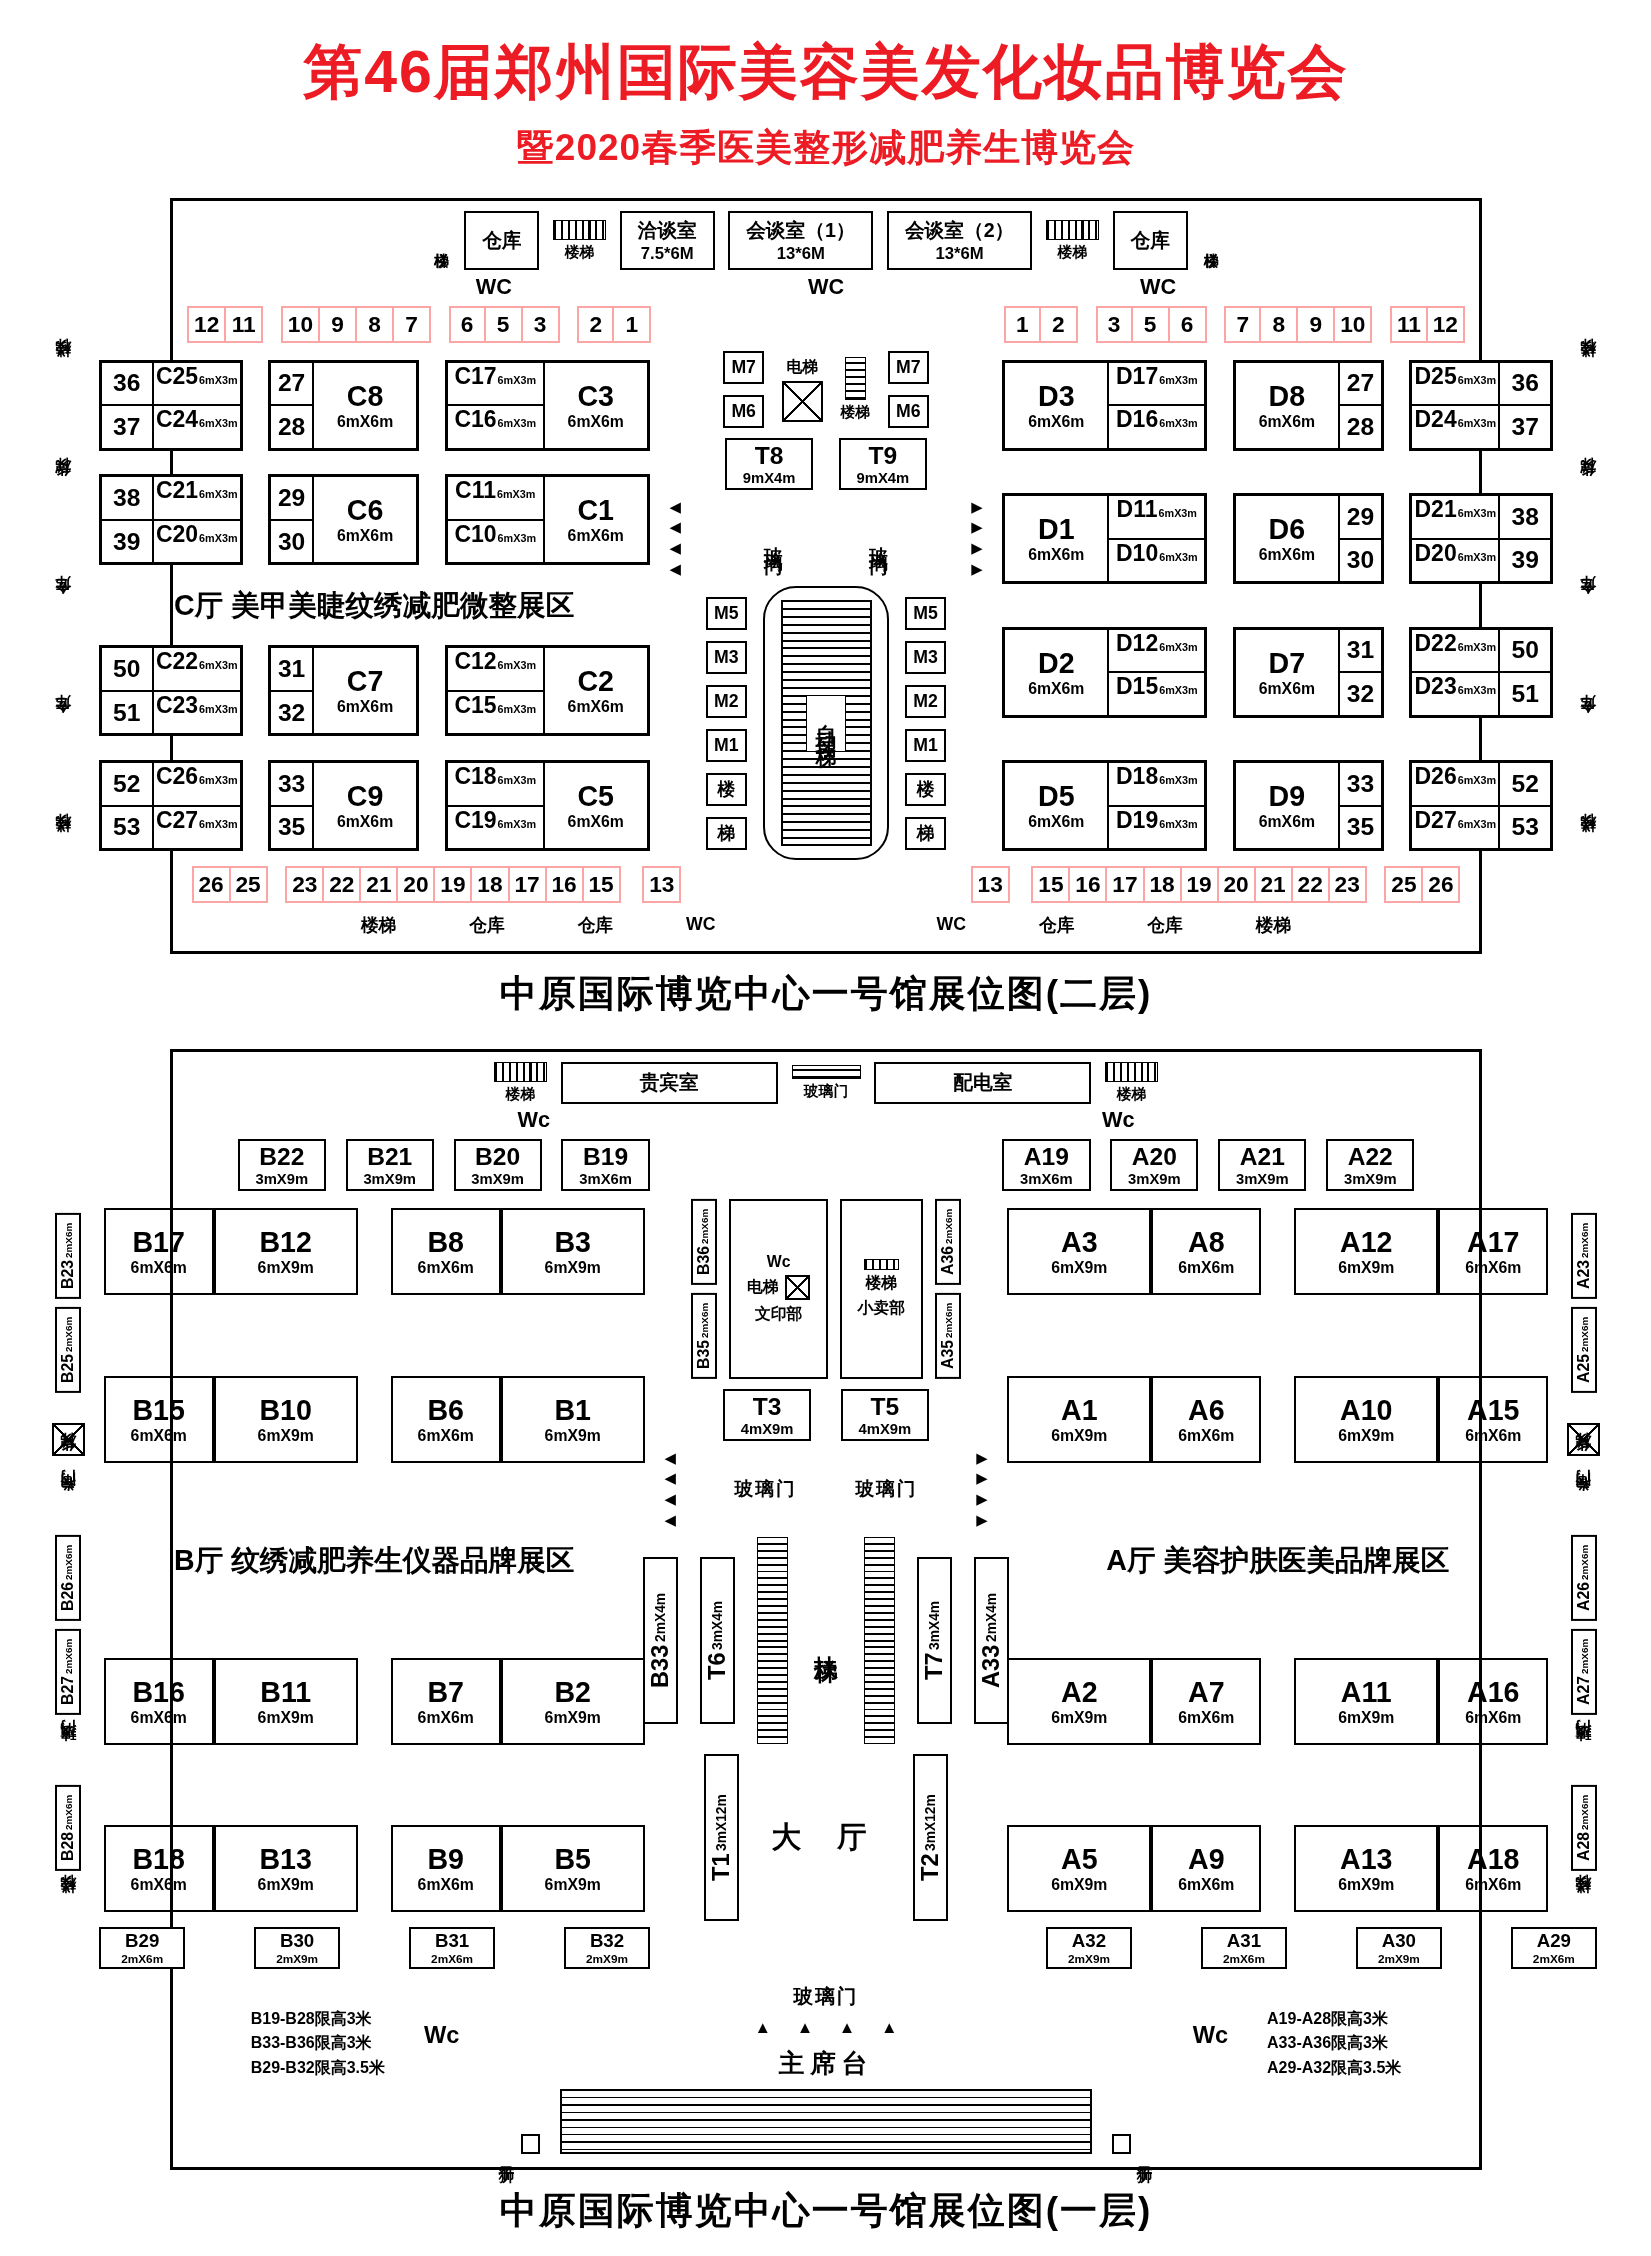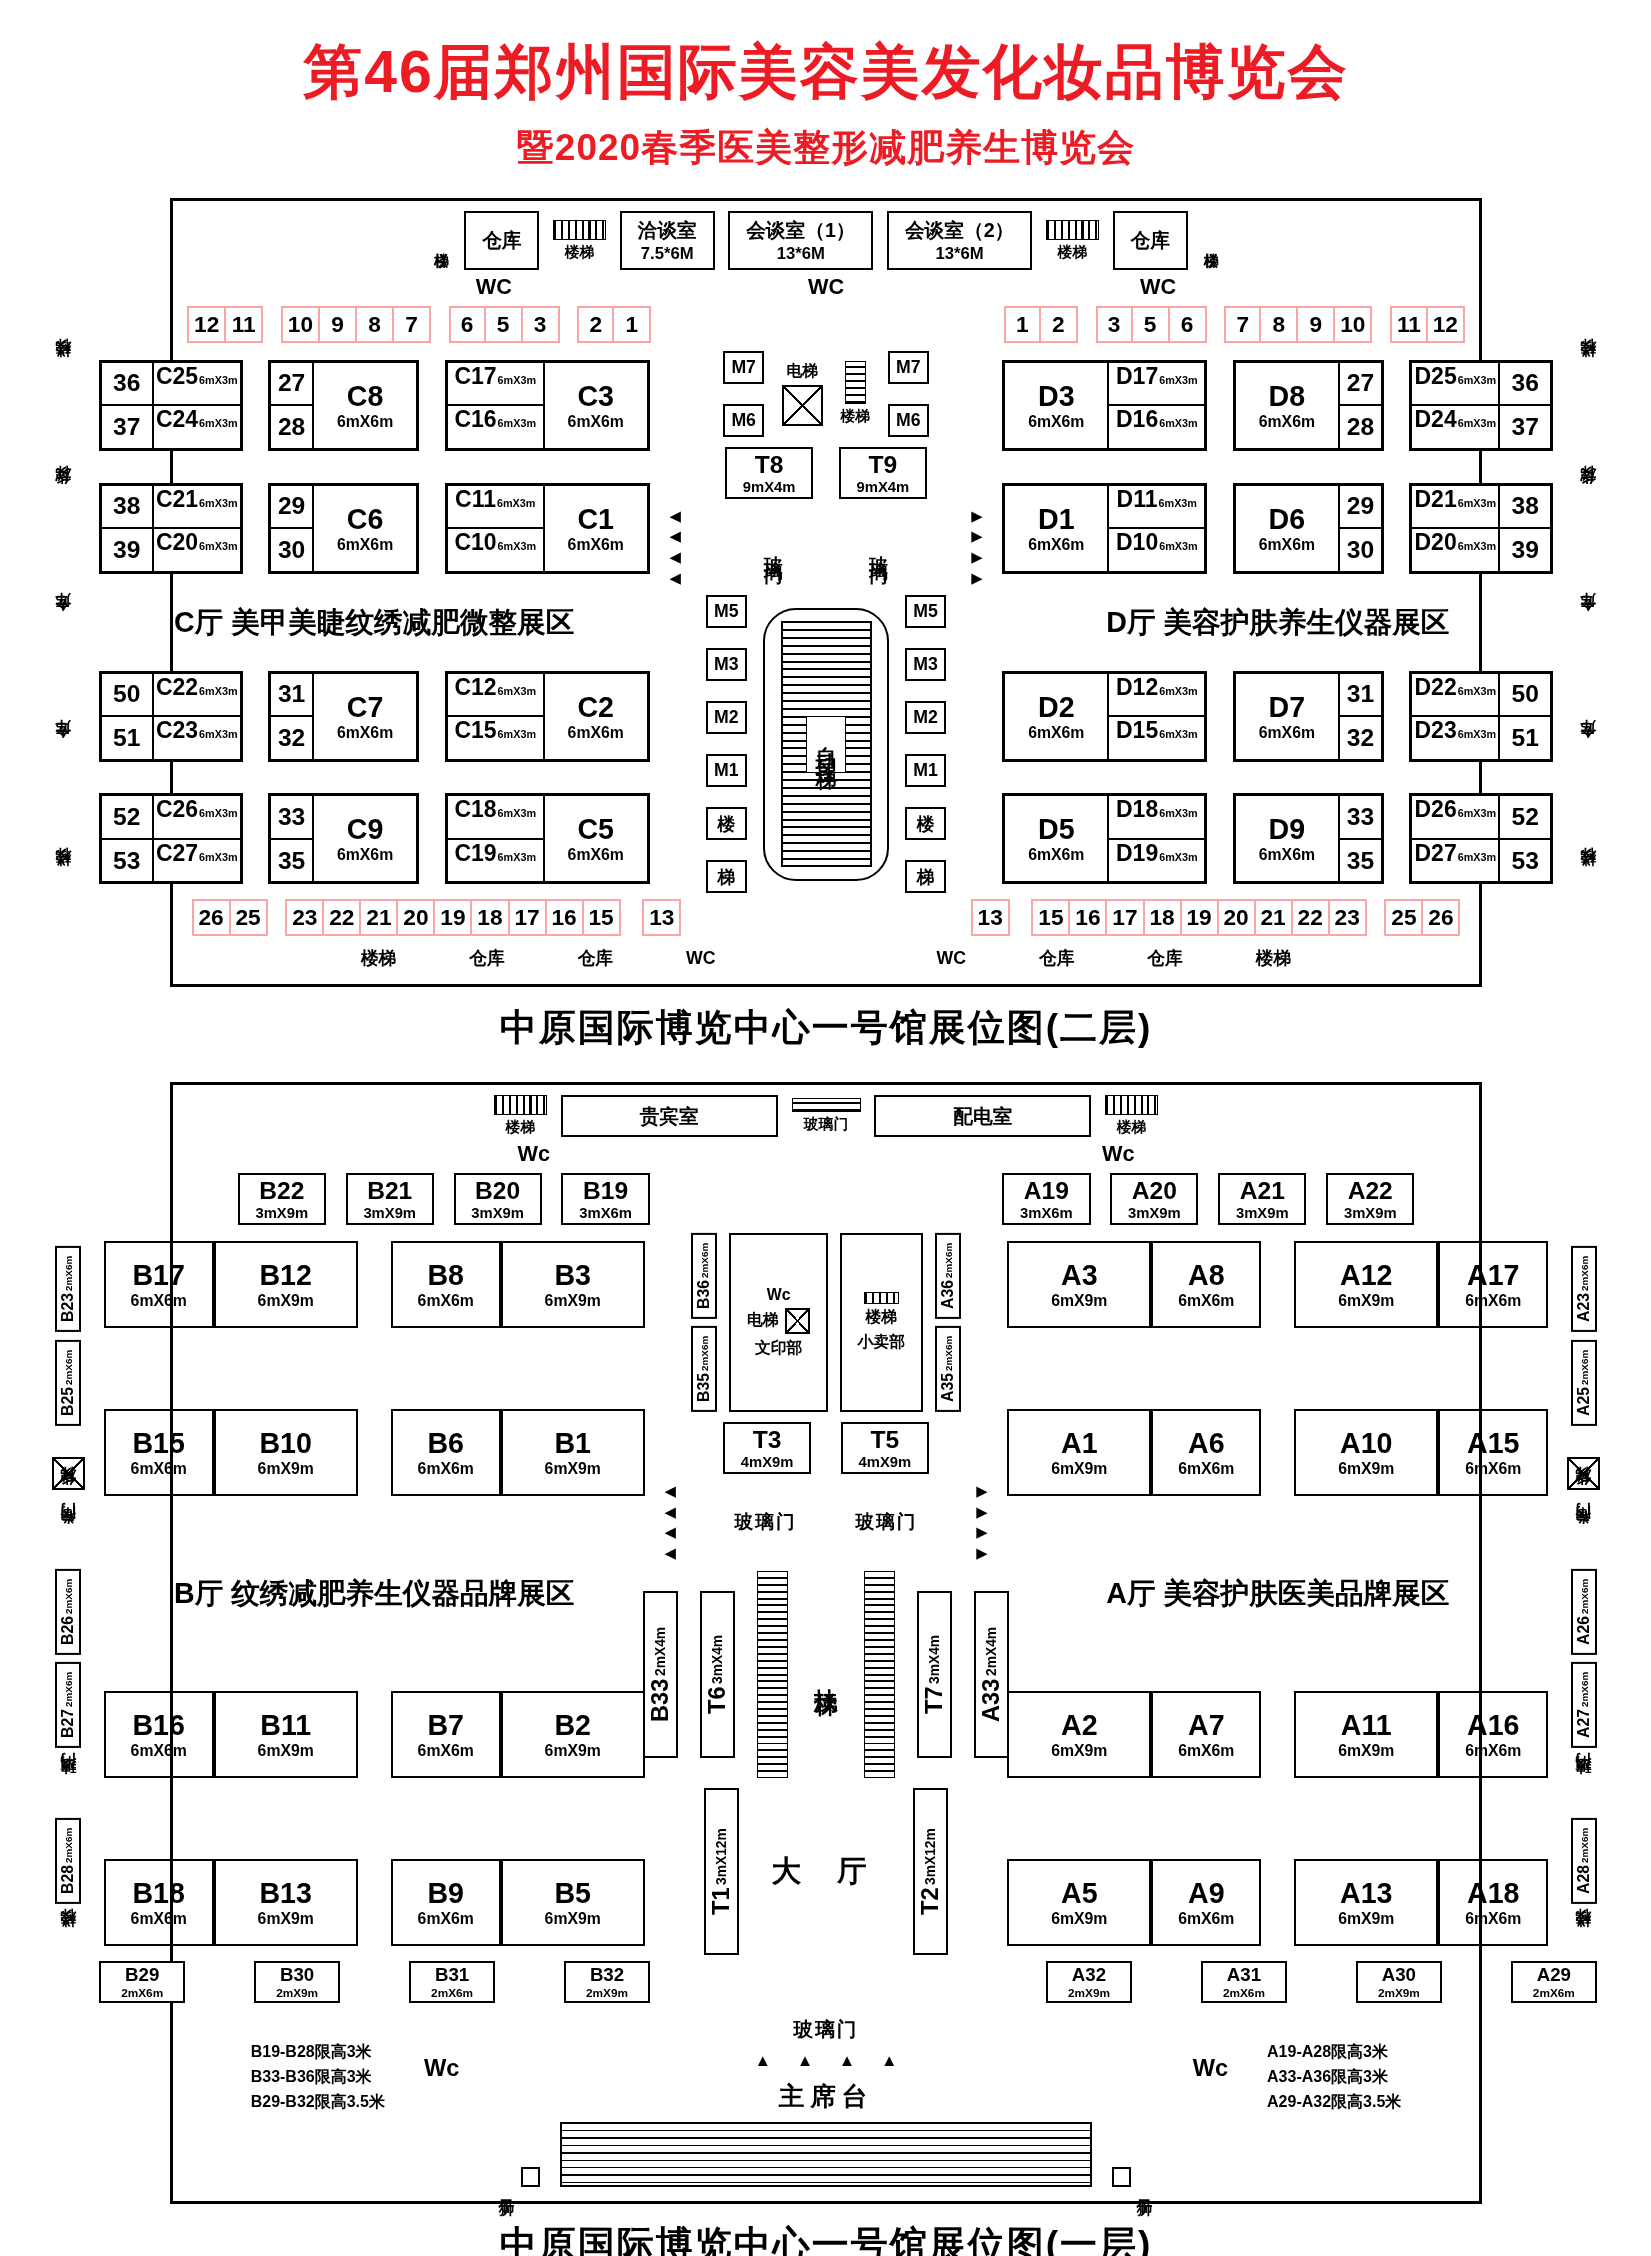--- a/index.html
+++ b/index.html
@@ -96,21 +96,21 @@
   .booths.small .boothh .bsz { font-size: 11.8px; }
   .boothv { border: 2px solid #000; writing-mode: vertical-rl; transform: rotate(180deg);
     display: flex; align-items: center; justify-content: center; gap: 2px;
     padding: 7.9px 2px; background: #fff; min-height: 83px; }
   .boothv .bid { font-size: 15.8px; font-weight: bold; }
   .boothv .bsz { font-size: 9.9px; font-weight: bold; }
   .vbooths { display: flex; flex-direction: column; gap: 7.9px; align-items: center; }
 
   
   .centercol { display: flex; flex-direction: column; align-items: center; gap: 9.9px; width: 325px; flex: none; }
-  .mcol { display: flex; flex-direction: column; gap: 20px; }
+  .mcol { display: flex; flex-direction: column; gap: 11px; }
   .mcell { border: 2px solid #000; width: 41px; height: 33px; display: flex; align-items: center; justify-content: center;
     font-weight: bold; font-size: 17.7px; background: #fff; }
   .band-label { font-weight: bold; font-size: 17.7px; white-space: nowrap; }
   .xbox { width: 41px; height: 41px; border: 2px solid #000; position: relative; background:
       linear-gradient(to top right, transparent calc(50% - 1px), #000 calc(50% - 1px), #000 calc(50% + 1px), transparent calc(50% + 1px)),
       linear-gradient(to bottom right, transparent calc(50% - 1px), #000 calc(50% - 1px), #000 calc(50% + 1px), transparent calc(50% + 1px)); }
   .svclabel { font-weight: bold; font-size: 15.8px; }
   .arrowcol { display: flex; flex-direction: column; gap: 5.9px; font-size: 14.8px; line-height: 1; }
   .glassdoors { display: flex; align-items: center; justify-content: space-between; width: 100%; padding: 0 5.9px; }
   .glasslabel { font-weight: bold; font-size: 18.7px; writing-mode: vertical-rl; letter-spacing: 3.9px; }
@@ -585,21 +585,20 @@
               </div>
               <div class="ncrow">
                 <div class="codecell">
                   <span class="code">D20</span>
                   <span class="sz">6mX3m</span>
                 </div>
                 <div class="numcell">39</div>
               </div>
             </div>
           </div>
-          <div class="hall-label">D厅  美容护肤养生仪器展区</div>
           <div class="hall-row">
             <div class="cdblock">
               <div class="bigcell">
                 <div class="bid">D2</div>
                 <div class="bsz">6mX6m</div>
               </div>
               <div class="smallcol codes">
                 <div class="codecell">
                   <span class="code">D12</span>
                   <span class="sz">6mX3m</span>

